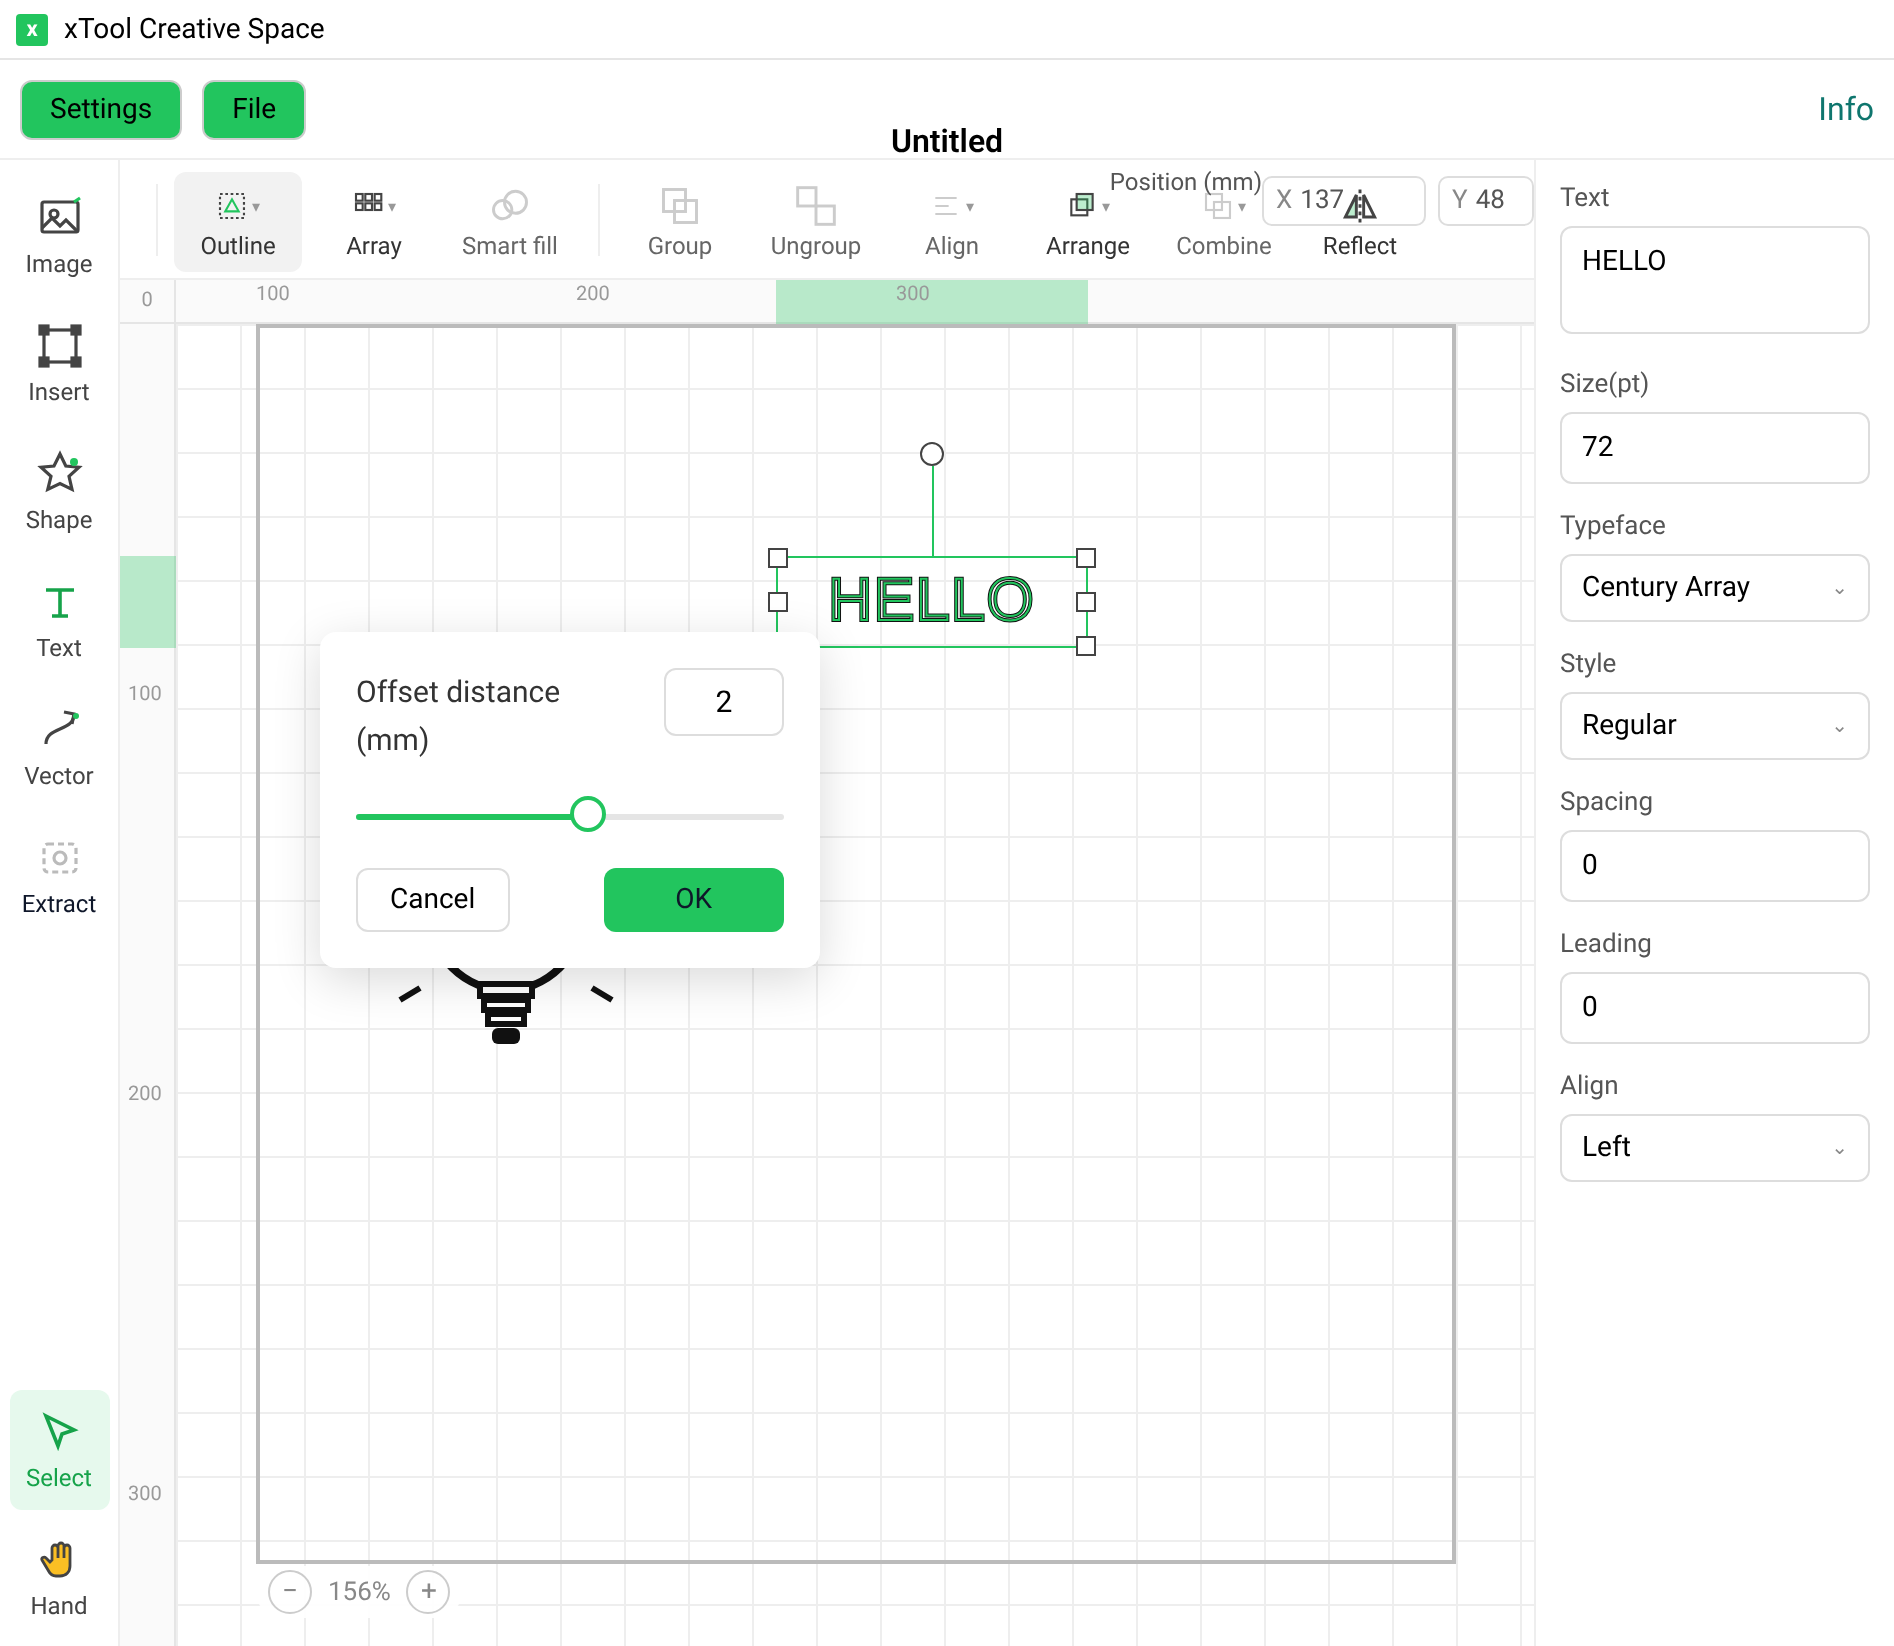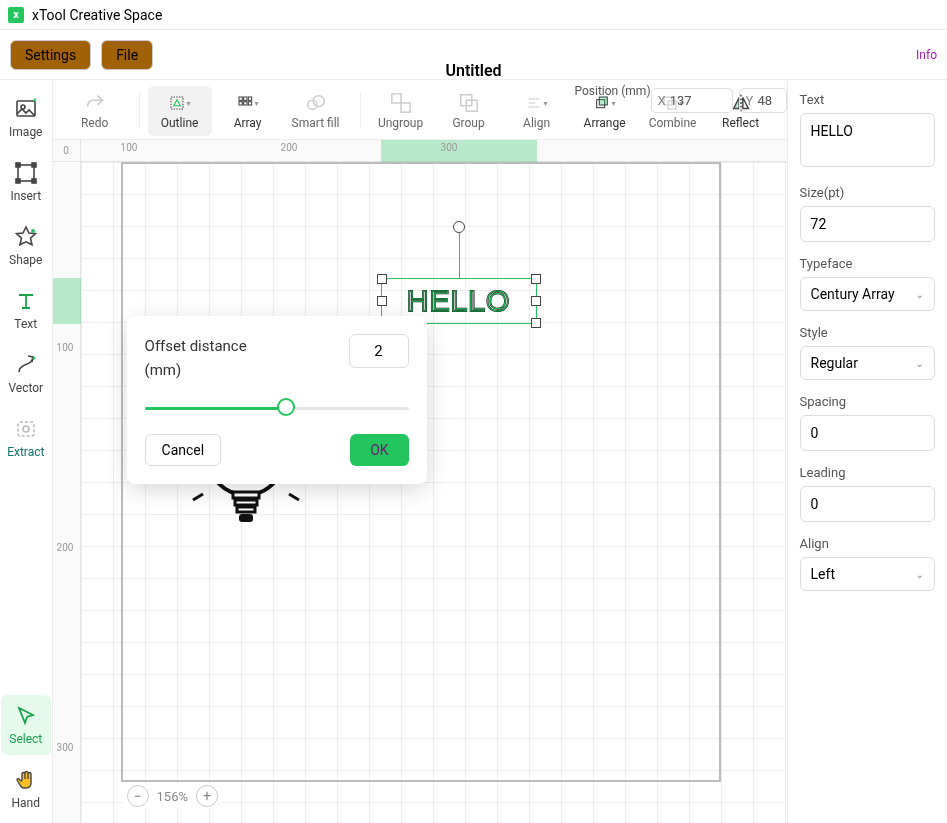--- a/index.html
+++ b/index.html
@@ -2,23 +2,23 @@
 <html><head>
 <meta charset="utf-8">
 <style>
 * { box-sizing: border-box; margin: 0; padding: 0; font-family: -apple-system, BlinkMacSystemFont, "Segoe UI", Roboto, Arial, sans-serif; }
 body { width: 947px; height: 823px; overflow: hidden; background: #fff; position: relative; }
 
 .titlebar { height: 30px; border-bottom: 1px solid #e5e5e5; display: flex; align-items: center; padding: 0 8px; font-size: 14px; }
 .titlebar .logo { width: 16px; height: 16px; background: #22c55e; border-radius: 2px; margin-right: 8px; display: flex; align-items: center; justify-content: center; color: #fff; font-size: 11px; font-weight: bold; }
 
 .menubar { height: 50px; display: flex; align-items: center; padding: 0 10px; position: relative; border-bottom: 1px solid #eee; }
-.menu-btn { border: 1px solid #ccc; border-radius: 6px; padding: 6px 14px; font-size: 14px; background: #a16207; margin-right: 10px; cursor: pointer; }
+.menu-btn { border: 1px solid #ccc; border-radius: 6px; padding: 6px 14px; font-size: 14px; background: #22c55e; margin-right: 10px; cursor: pointer; }
 .doc-title { position: absolute; left: 50%; transform: translateX(-50%); font-size: 16px; font-weight: 600; margin-top: 31px; }
-.info-link { position: absolute; right: 10px; font-size: 12px; color: #a21caf; }
+.info-link { position: absolute; right: 10px; font-size: 16px; color: #0f766e; }
 
 .workspace { display: flex; height: calc(823px - 80px); }
 
 .left-rail { width: 60px; border-right: 1px solid #eee; display: flex; flex-direction: column; align-items: center; padding-top: 8px; }
 .rail-item { width: 50px; height: 60px; display: flex; flex-direction: column; align-items: center; justify-content: center; font-size: 12px; color: #444; cursor: pointer; border-radius: 6px; margin-bottom: 4px; }
 .rail-item.active { background: #e6f9ed; color: #16a34a; }
 .rail-item .ico { width: 24px; height: 24px; display: flex; align-items: center; justify-content: center; margin-bottom: 4px; }
 .rail-spacer { flex: 1; }
 
 .editor { flex: 1; display: flex; flex-direction: column; position: relative; }
@@ -57,31 +57,31 @@
 .hello-sel .h-ml { left: -5px; top: 50%; margin-top: -5px; }
 .hello-sel .h-mr { right: -5px; top: 50%; margin-top: -5px; }
 .hello-sel .rot { position: absolute; left: 50%; top: -58px; margin-left: -6px; width: 12px; height: 12px; border: 1px solid #444; border-radius: 50%; background: #fff; }
 .hello-sel .rot-line { position: absolute; left: 50%; top: -46px; width: 1px; height: 46px; background: #22c55e; }
 .hello-text { font-family: "Century Gothic", sans-serif; font-size: 30px; letter-spacing: 1px; color: transparent; -webkit-text-stroke: 2px #111; display: flex; align-items: center; justify-content: center; height: 100%; font-weight: 400; position: relative; }
 .hello-text::after { content: attr(data-txt); position: absolute; -webkit-text-stroke: 1px #22c55e; }
 
 .star { position: absolute; left: 110px; top: 160px; }
 .bulb { position: absolute; left: 100px; top: 230px; }
 
-.popover { position: absolute; left: 74px; top: 176px; width: 300px; background: #fff; border-radius: 8px; box-shadow: 0 6px 24px rgba(0,0,0,0.15); padding: 18px; z-index: 50; }
+.popover { position: absolute; left: 100px; top: 176px; width: 250px; background: #fff; border-radius: 8px; box-shadow: 0 6px 24px rgba(0,0,0,0.15); padding: 18px; z-index: 50; }
 .popover .row1 { display: flex; justify-content: space-between; align-items: flex-start; }
 .popover .lbl { font-size: 15px; color: #333; line-height: 1.6; }
 .popover .val { border: 1px solid #ddd; border-radius: 6px; padding: 7px 14px; width: 60px; text-align: center; font-size: 15px; }
 .popover .slider { margin: 20px 0; position: relative; height: 12px; }
 .popover .track { position: absolute; top: 5px; left: 0; right: 0; height: 3px; background: #e5e5e5; border-radius: 2px; }
 .popover .fill { position: absolute; top: 5px; left: 0; width: 52%; height: 3px; background: #22c55e; border-radius: 2px; }
 .popover .thumb { position: absolute; top: -4px; left: 50%; width: 18px; height: 18px; background: #fff; border: 2px solid #22c55e; border-radius: 50%; cursor: grab; }
 .popover .actions { display: flex; justify-content: space-between; margin-top: 19px; }
 .popover .cancel { border: 1px solid #ddd; background: #fff; border-radius: 6px; padding: 7px 16px; font-size: 14px; cursor: pointer; }
-.popover .ok { background: #22c55e; color: #701a75; border: none; border-radius: 6px; padding: 7px 20px; font-size: 14px; cursor: pointer; }
+.popover .ok { background: #22c55e; color: #0f172a; border: none; border-radius: 6px; padding: 7px 36px; font-size: 14px; cursor: pointer; }
 
 .zoom { position: absolute; left: 40px; bottom: 14px; display: flex; align-items: center; gap: 8px; background: rgba(255,255,255,0.9); border-radius: 16px; padding: 2px 6px; }
 .zoom .zbtn { width: 22px; height: 22px; border: 1px solid #ccc; border-radius: 50%; display: flex; align-items: center; justify-content: center; font-size: 14px; color: #888; cursor: pointer; }
 .zoom .zval { font-size: 13px; color: #888; }
 
 .right-panel { width: 180px; border-left: 1px solid #eee; padding: 12px 12px; overflow: hidden; }
 .right-panel .group { margin-bottom: 14px; }
 .right-panel .glabel { font-size: 13px; color: #555; margin-bottom: 6px; display: block; }
 .right-panel .ginput { width: 100%; border: 1px solid #ddd; border-radius: 6px; padding: 9px 10px; font-size: 14px; }
 .right-panel textarea.ginput { resize: none; height: 54px; }
@@ -149,21 +149,21 @@
     <div class="rail-item">
       <span class="ico">
         <svg width="24" height="24" viewBox="0 0 24 24" fill="none" stroke="#444" stroke-width="1.6">
             <path d="M5 19c0-9 14-6 14-15"></path>
             <path d="M14 3l5 1-1 5"></path>
             <circle cx="20" cy="5" r="1.5" fill="#22c55e" stroke="none"></circle>
           </svg>
       </span>
       <span>Vector</span>
     </div>
-    <div class="rail-item" style="color:#0f766e">
+    <div class="rail-item" style="color:#0f172a">
       <span class="ico">
         <svg width="24" height="24" viewBox="0 0 24 24" fill="none" stroke="#bbb" stroke-width="1.6">
             <rect x="4" y="5" width="16" height="14" rx="2" stroke-dasharray="3 2"></rect>
             <circle cx="12" cy="12" r="3"></circle>
           </svg>
       </span>
       <span>Extract</span>
     </div>
     <div class="rail-spacer"></div>
     <div class="rail-item active">
@@ -180,29 +180,20 @@
             <path d="M8 12V6a1.5 1.5 0 013 0v5V5a1.5 1.5 0 013 0v6V6a1.5 1.5 0 013 0v9c0 3-2 5-5 5h-2c-2 0-3-1-4-3l-3-5c-.5-1 1-2 2-1l2 2z"></path>
           </svg>
       </span>
       <span>Hand</span>
     </div>
   </div>
 
   <div class="editor">
 
     <div class="toolbar">
-      <div class="tool">
-        <span class="ico">
-            <svg width="22" height="22" viewBox="0 0 24 24" fill="none" stroke="#ccc" stroke-width="1.8">
-              <path d="M15 14l5-5-5-5"></path>
-              <path d="M20 9H10a6 6 0 00-6 6v1"></path>
-            </svg>
-          </span>
-        <span>Redo</span>
-      </div>
       <div class="tool-sep"></div>
       <div class="tool sel enabled">
         <span class="ico">
             <svg width="22" height="22" viewBox="0 0 24 24" fill="none" stroke="#444" stroke-width="1.6">
               <rect x="3" y="3" width="18" height="18" stroke-dasharray="2 2"></rect>
               <path d="M7 16l5-9 5 9z" stroke="#22c55e"></path>
             </svg>
             <span class="caret">▾</span>
           </span>
         <span>Outline</span>
@@ -227,34 +218,34 @@
               <circle cx="8" cy="14" r="5"></circle>
               <circle cx="15" cy="10" r="6"></circle>
             </svg>
           </span>
         <span>Smart fill</span>
       </div>
       <div class="tool-sep"></div>
       <div class="tool">
         <span class="ico">
             <svg width="22" height="22" viewBox="0 0 24 24" fill="none" stroke="#ccc" stroke-width="1.6">
+              <rect x="3" y="3" width="12" height="12"></rect>
+              <rect x="9" y="9" width="12" height="12"></rect>
+            </svg>
+          </span>
+        <span>Group</span>
+      </div>
+      <div class="tool">
+        <span class="ico">
+            <svg width="22" height="22" viewBox="0 0 24 24" fill="none" stroke="#ccc" stroke-width="1.6">
               <rect x="2" y="2" width="10" height="10"></rect>
               <rect x="12" y="12" width="10" height="10"></rect>
             </svg>
           </span>
         <span>Ungroup</span>
-      </div>
-      <div class="tool">
-        <span class="ico">
-            <svg width="22" height="22" viewBox="0 0 24 24" fill="none" stroke="#ccc" stroke-width="1.6">
-              <rect x="3" y="3" width="12" height="12"></rect>
-              <rect x="9" y="9" width="12" height="12"></rect>
-            </svg>
-          </span>
-        <span>Group</span>
       </div>
       <div class="tool">
         <span class="ico">
             <svg width="22" height="22" viewBox="0 0 24 24" fill="none" stroke="#ccc" stroke-width="1.6">
               <path d="M4 6h16M4 12h10M4 18h16"></path>
             </svg>
             <span class="caret">▾</span>
           </span>
         <span>Align</span>
       </div>

